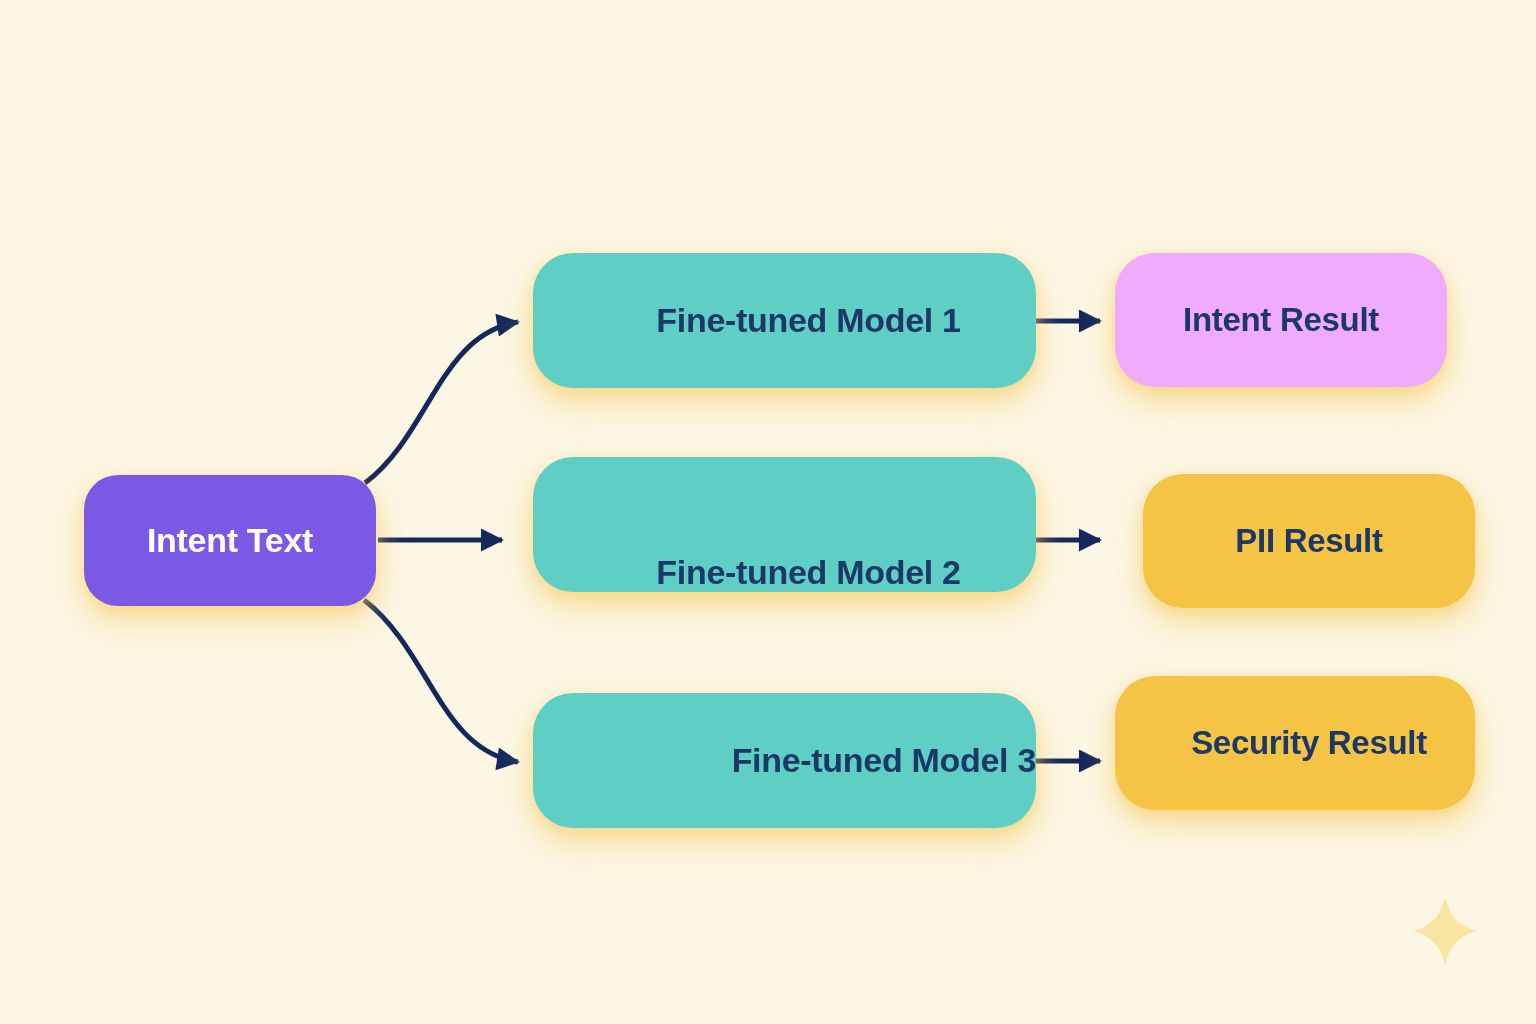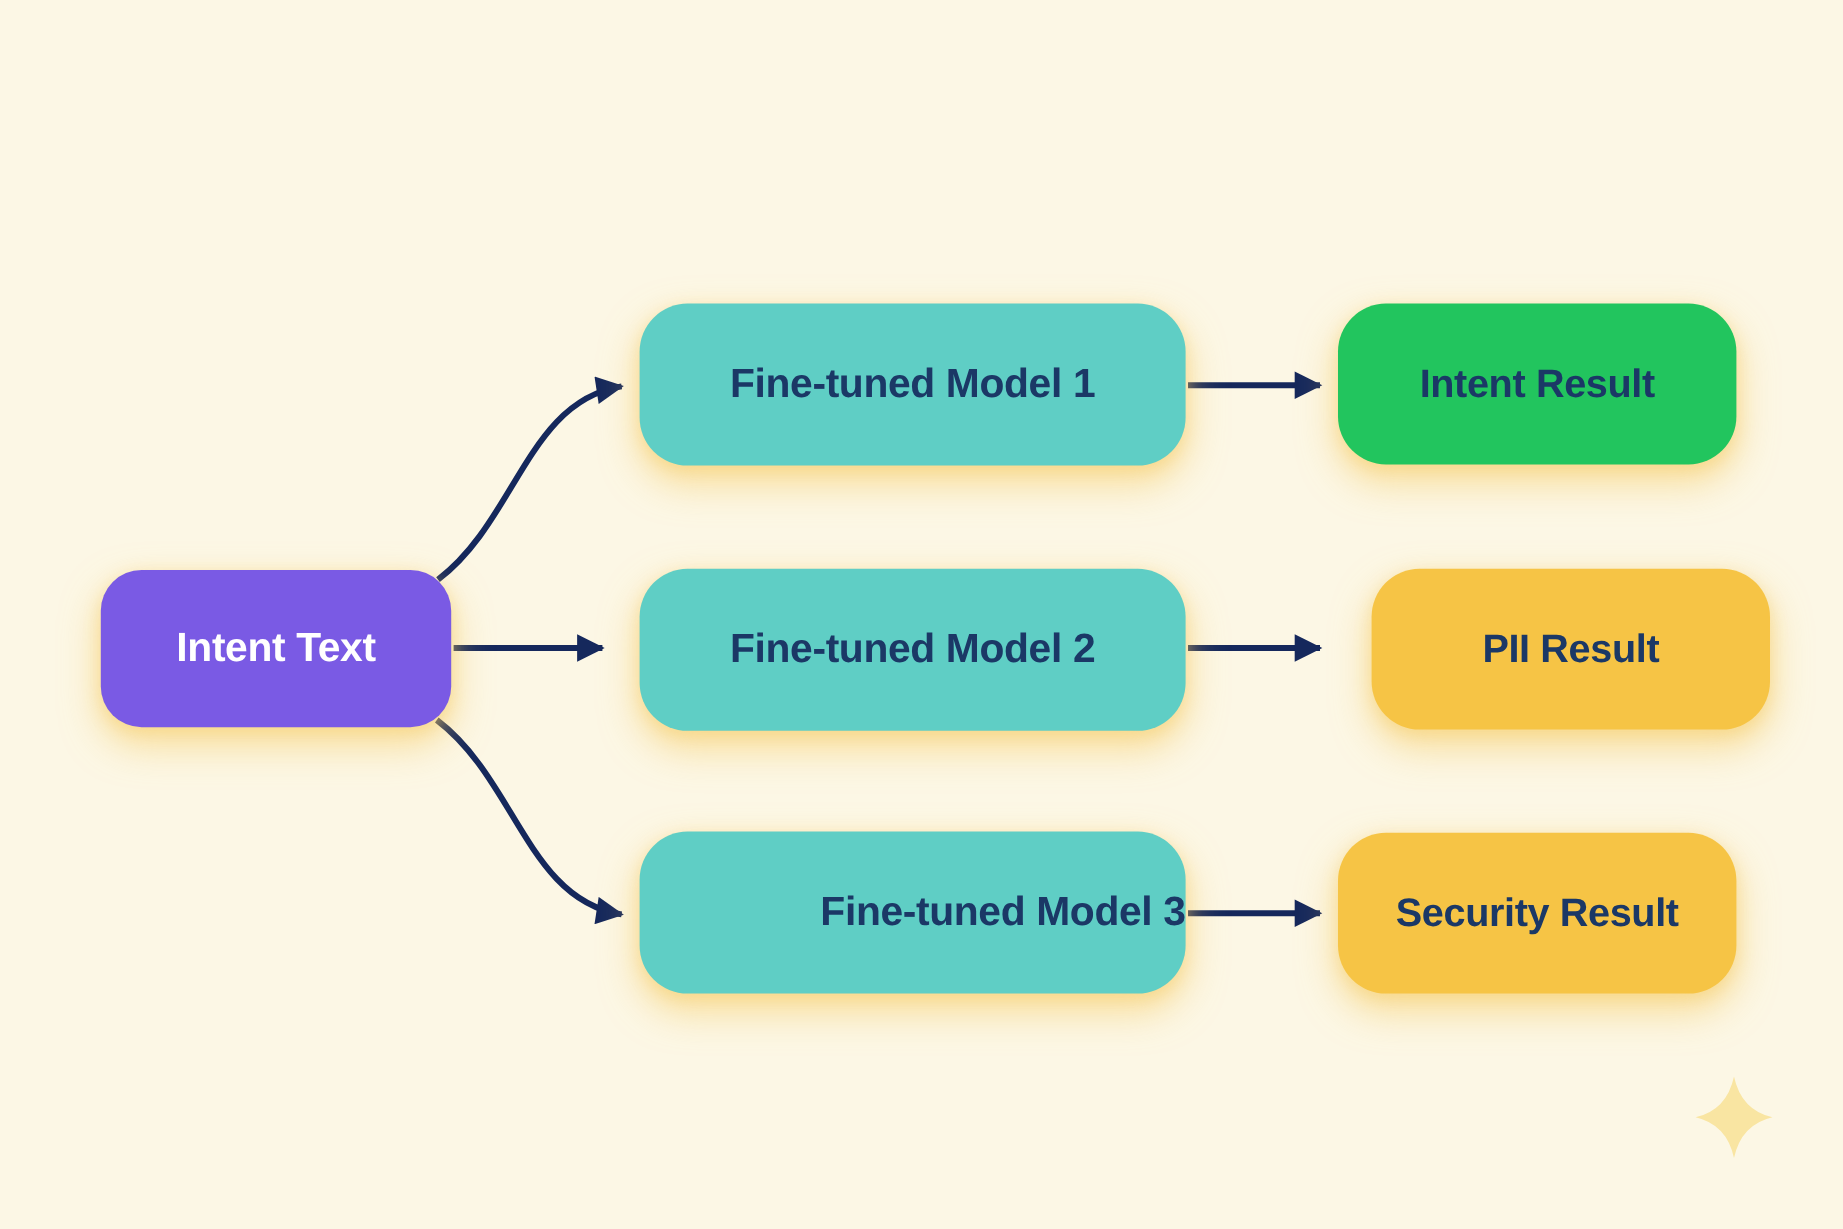--- a/index.html
+++ b/index.html
@@ -37,34 +37,35 @@
     height: 131px;
     border-radius: 34px;
     font-size: 34px;
   }
   .model-node {
     left: 533px;
     width: 455px;
     height: 135px;
     border-radius: 40px;
     font-size: 34px;
+    padding-left: 48px;
   }
   .model-1 { top: 253px; }
-  .model-2 { top: 474px; }
+  .model-2 { top: 457px; align-items: flex-end; }
   .model-3 { top: 693px; justify-content: flex-end; }
   .result-node {
     left: 1115px;
     width: 332px;
     height: 134px;
     border-radius: 40px;
     font-size: 33px;
   }
   .result-1 { top: 253px; }
   .result-2 { top: 474px; margin-left: 28px; }
-  .result-3 { top: 694px; }
+  .result-3 { top: 676px; padding-left: 28px; }
   svg.arrows, svg.decor {
     position: absolute;
     inset: 0;
     pointer-events: none;
   }
 </style>
 </head>
 <body style="background-color: rgb(252, 247, 229);">
 
 <div class="canvas">
@@ -90,21 +91,21 @@
   <div class="node model-node model-1" style="background-color: rgb(95, 206, 197); color: rgb(27, 56, 102);">
     <span class="node-label">Fine-tuned Model 1</span>
   </div>
   <div class="node model-node model-2" style="background-color: rgb(95, 206, 197); color: rgb(27, 56, 102);">
     <span class="node-label">Fine-tuned Model 2</span>
   </div>
   <div class="node model-node model-3" style="background-color: rgb(95, 206, 197); color: rgb(27, 56, 102);">
     <span class="node-label">Fine-tuned Model 3</span>
   </div>
 
-  <div class="node result-node result-1" style="background-color: #22c55e; color: rgb(27, 56, 102);">
+  <div class="node result-node result-1" style="background-color: #f0abfc; color: rgb(27, 56, 102);">
     <span class="node-label">Intent Result</span>
   </div>
   <div class="node result-node result-2" style="background-color: rgb(246, 196, 69); color: rgb(27, 56, 102);">
     <span class="node-label">PII Result</span>
   </div>
   <div class="node result-node result-3" style="background-color: rgb(246, 196, 69); color: rgb(27, 56, 102);">
     <span class="node-label">Security Result</span>
   </div>
 
   <svg class="decor" width="1536" height="1024" viewBox="0 0 1536 1024">

